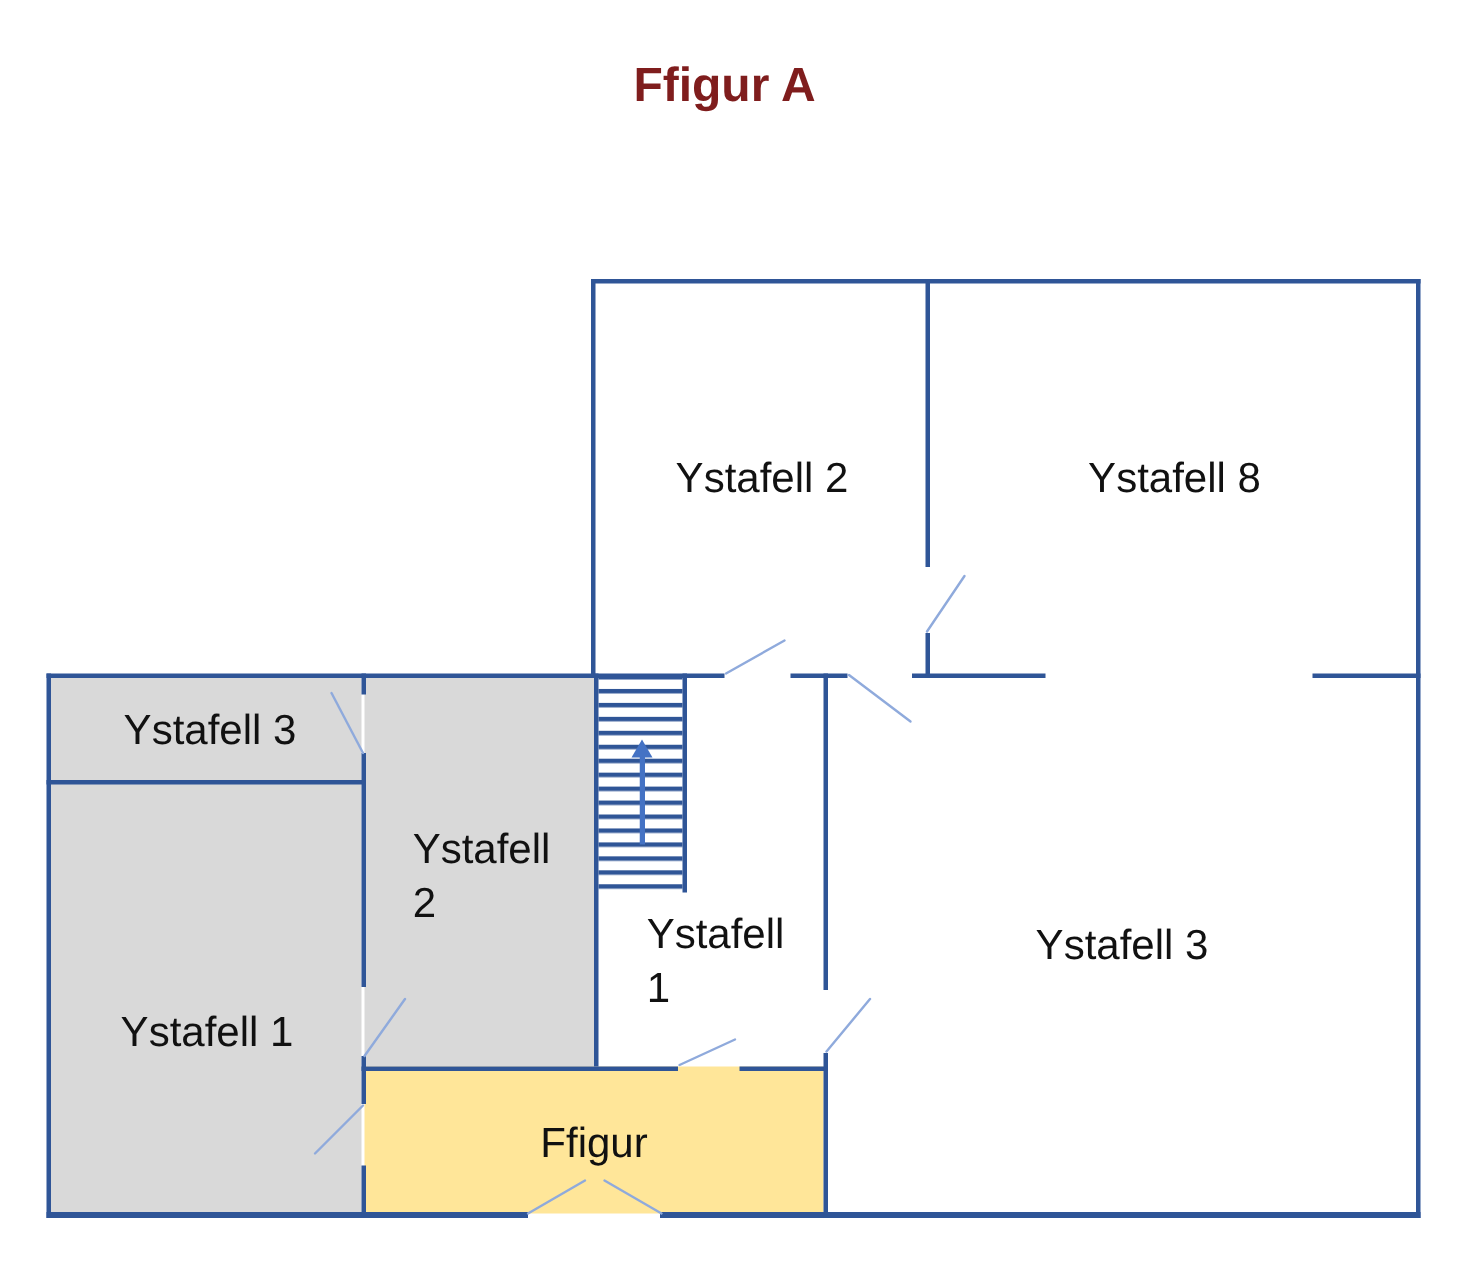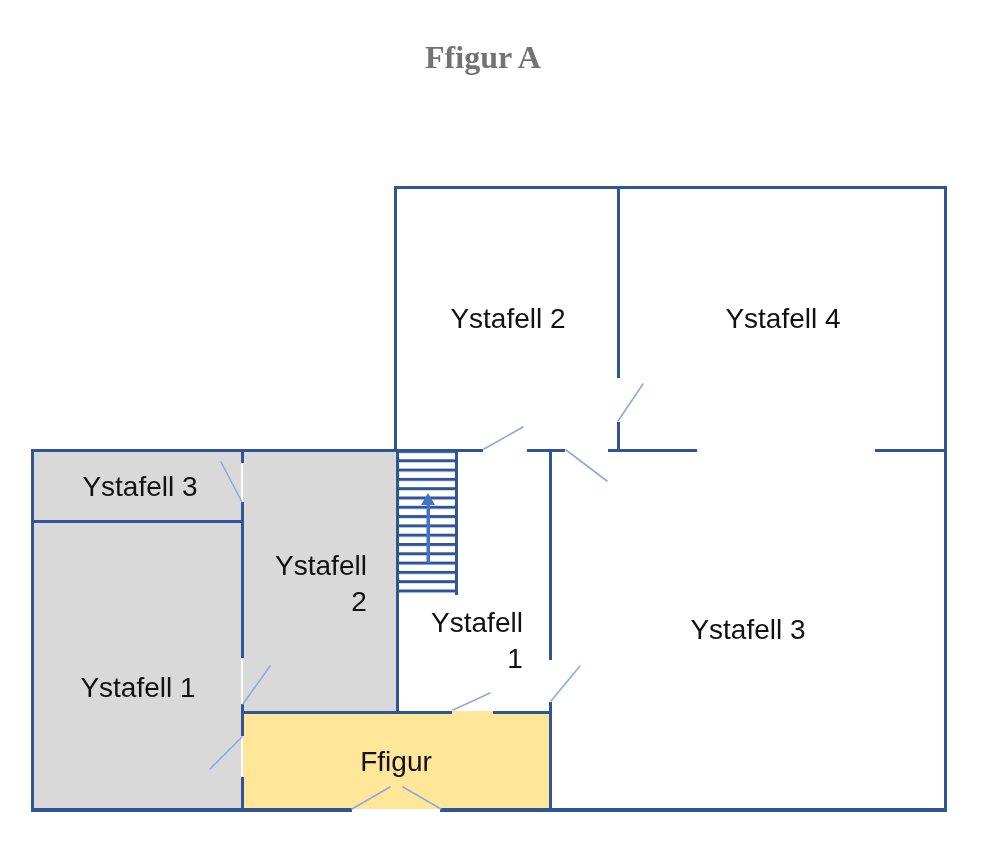--- a/index.html
+++ b/index.html
@@ -15,29 +15,28 @@
   .stage{
     position:relative;
     width:986px;height:844px;
     background:var(--bg);
     font-family:"Liberation Sans",sans-serif;
     overflow:hidden;
   }
   .figure-title{
     position:absolute;left:483px;top:57px;
     transform:translate(-50%,-50%);
-    font-size:32px;font-weight:bold;color:#737373;
+    font-size:32px;font-weight:bold;color:#7f1d1d;
     white-space:nowrap;
-    font-family:Liberation Serif, serif;
   }
   .room-label{
     position:absolute;
     transform:translate(-50%,-50%);
     font-size:28px;color:var(--text);
-    white-space:pre-line;text-align:right;line-height:1.28;
+    white-space:pre-line;text-align:left;line-height:1.28;
   }
   svg{position:absolute;left:0;top:0;}
   .wall{fill:var(--wall);}
   .fill-gray{fill:var(--room-gray);}
   .fill-yellow{fill:var(--hall-yellow);}
   .door{stroke:var(--door);stroke-width:1.6;stroke-linecap:round;}
   .arrow-part{fill:var(--arrow);}
 </style>
 </head>
 <body>
@@ -96,21 +95,21 @@
     <line x1="242" y1="502" x2="221" y2="462" class="door"></line>
     <line x1="243" y1="704" x2="270" y2="666" class="door"></line>
     <line x1="242" y1="737" x2="210" y2="769" class="door"></line>
     <line x1="453" y1="710" x2="490" y2="693" class="door"></line>
     <line x1="551" y1="701" x2="580" y2="666" class="door"></line>
     <line x1="352" y1="809" x2="390" y2="787" class="door"></line>
     <line x1="403" y1="787" x2="441" y2="809" class="door"></line>
   </svg>
 
   <div class="room-label" style="left:508px;top:319px">Ystafell 2</div>
-  <div class="room-label" style="left:783px;top:319px">Ystafell 4</div>
+  <div class="room-label" style="left:783px;top:319px">Ystafell 8</div>
   <div class="room-label" style="left:140px;top:487px">Ystafell 3</div>
   <div class="room-label" style="left:321px;top:584px">Ystafell
 2</div>
   <div class="room-label" style="left:138px;top:688px">Ystafell 1</div>
   <div class="room-label" style="left:477px;top:641px">Ystafell
 1</div>
   <div class="room-label" style="left:748px;top:630px">Ystafell 3</div>
   <div class="room-label" style="left:396px;top:762px">Ffigur</div>
 
 </div>

